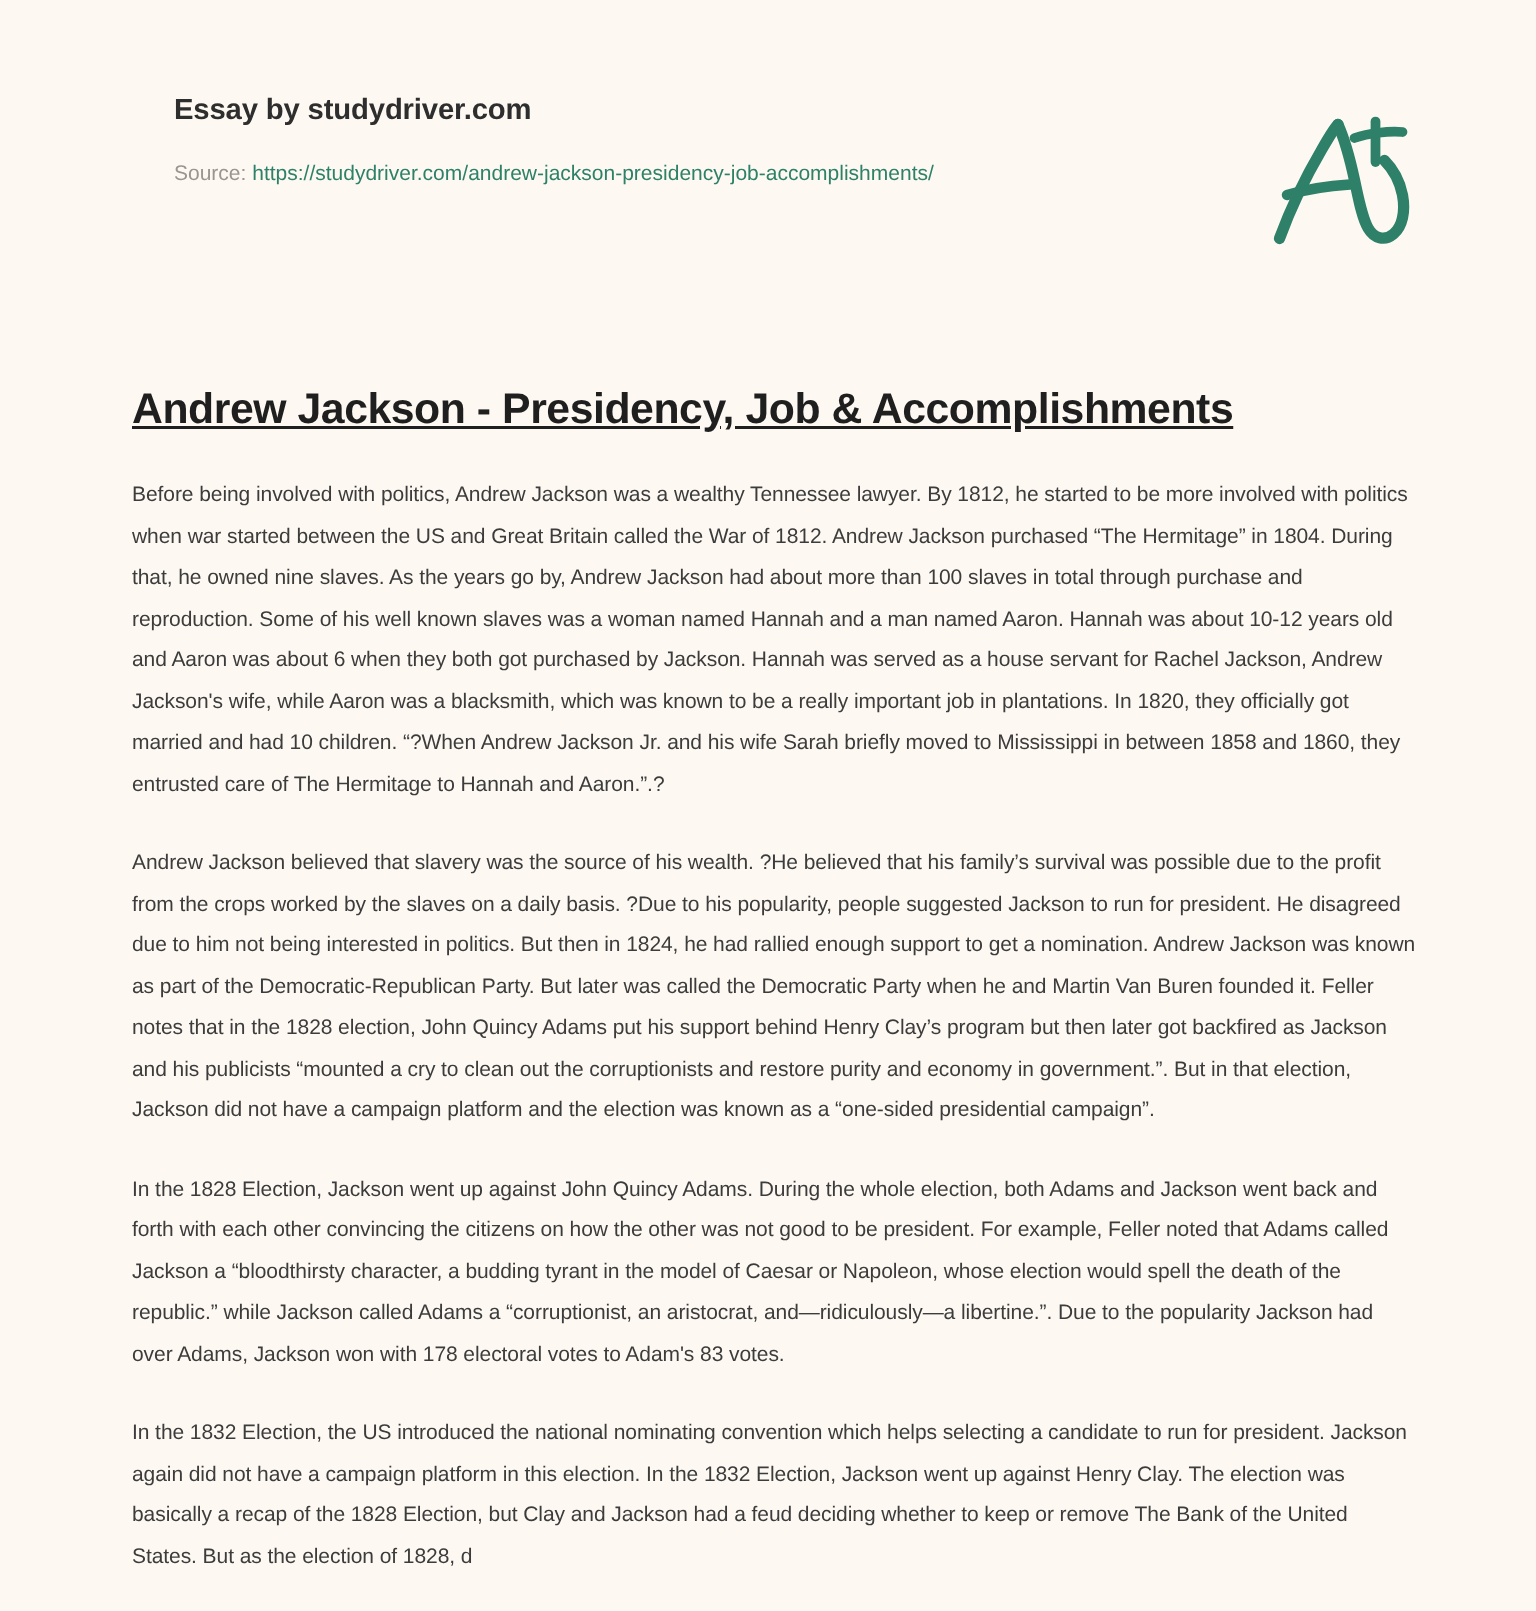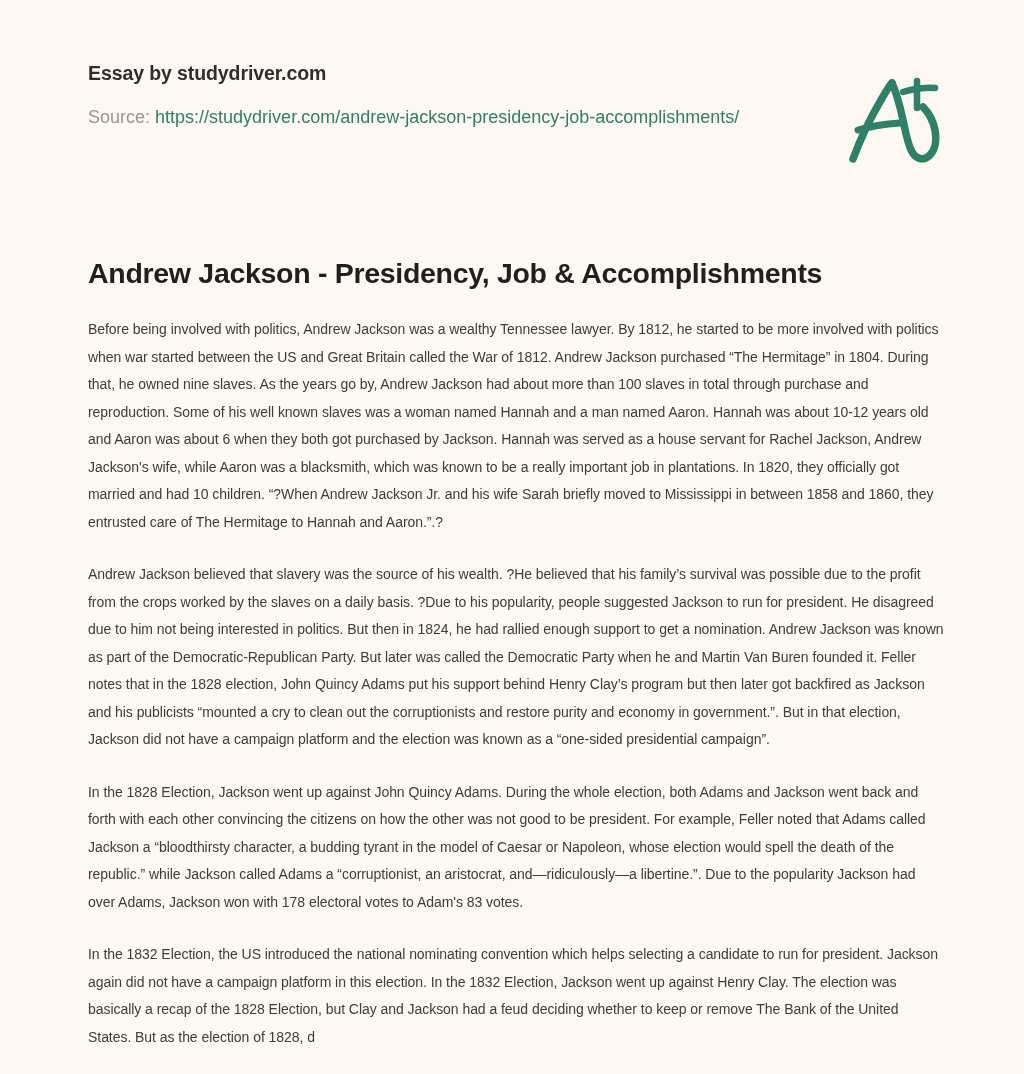--- a/index.html
+++ b/index.html
@@ -22,37 +22,37 @@
     position: relative;
     box-sizing: border-box;
     padding: 0;
     background: #fdf9f2;
     overflow: hidden;
   }
 
   
   .header {
     position: relative;
-    padding: 62px 78px 0 88px;
+    padding: 62px 78px 0 116px;
     height: 176px;
     box-sizing: border-box;
   }
 
   .header-byline {
     font-size: 19.5px;
     font-weight: bold;
     color: #2e2e2e;
     letter-spacing: -0.1px;
     line-height: 1.2;
     margin: 0;
   }
 
   .header-source {
     margin-top: 21px;
-    font-size: 18px;
+    font-size: 14px;
     line-height: 1.3;
     white-space: nowrap;
   }
   .header-source .source-label {
     color: #9a968f;
   }
   .header-source .source-url {
     color: #2e8069;
     text-decoration: none;
   }
@@ -77,20 +77,21 @@
   }
 
   .article-title {
     font-size: 28.5px;
     font-weight: bold;
     color: #1f1f1f;
     letter-spacing: -0.3px;
     line-height: 1.2;
     margin: 80px 0 0 0;
     white-space: nowrap;
+    text-decoration: underline;
   }
 
   .article-body {
     margin-top: 26px;
   }
 
   .article-body p {
     font-size: 14px;
     line-height: 27.5px;
     color: #3c3c3c;

